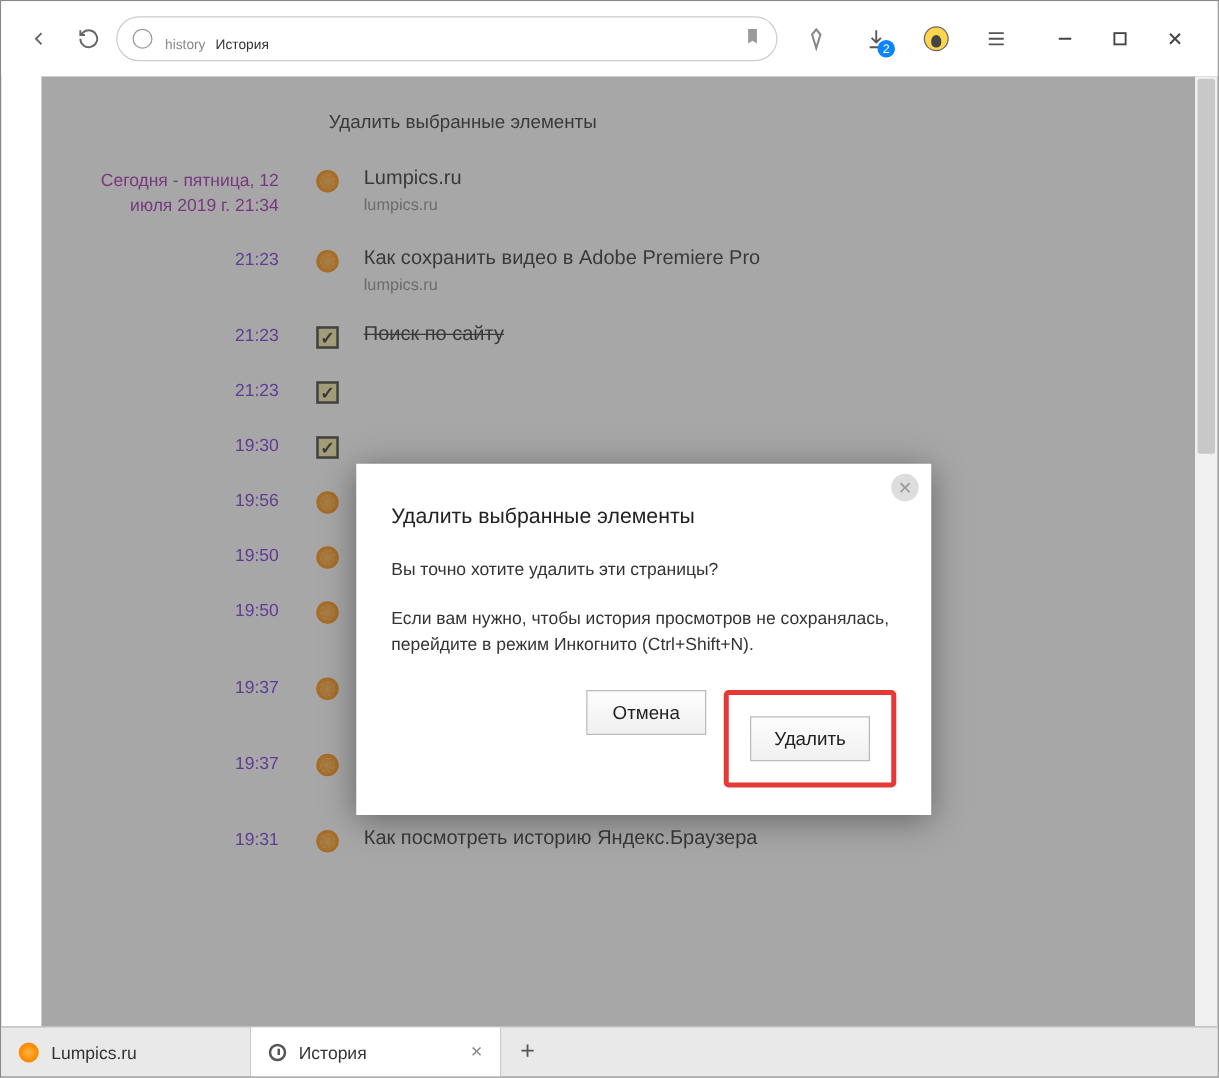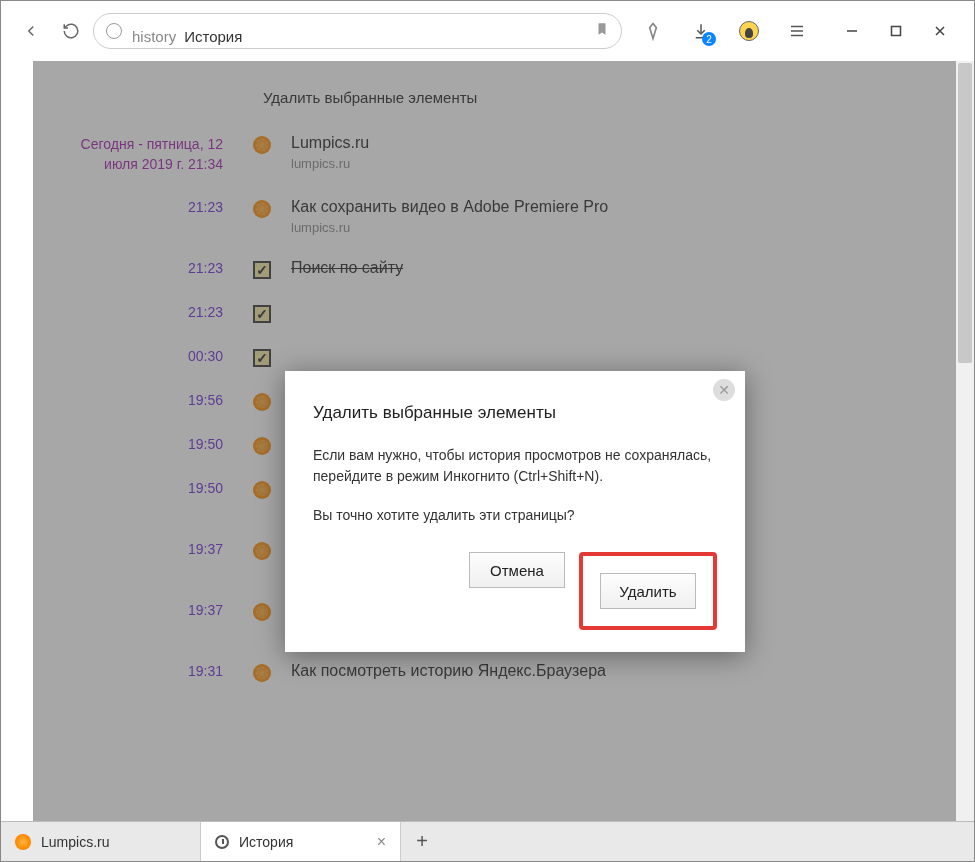--- a/index.html
+++ b/index.html
@@ -38,21 +38,21 @@
     align-items: center;
     padding: 0 12px;
     gap: 10px;
     background: #fff;
   }
   .addr-wrap .y-icon {
     width: 16px; height: 16px;
     border: 1.5px solid #999;
     border-radius: 50%;
   }
-  .addr-wrap .addr-text { color: #333; font-size: 15px; display:flex; gap:8px;margin-top:10px;}
+  .addr-wrap .addr-text { color: #333; font-size: 11px; display:flex; gap:8px;margin-top:10px;}
   .addr-wrap .addr-text .grey { color:#888; }
   .addr-wrap .bookmark {
     margin-left: auto;
     color: #999;
   }
   .toolbar .right-icons {
     display: flex; align-items: center; gap: 10px;
     padding-left: 8px;
   }
   .ricon { width: 38px; height: 38px; display:flex; align-items:center; justify-content:center; cursor:pointer; color:#555;}
@@ -323,21 +323,21 @@
 
     <div class="row">
       <div class="time-col">21:23</div>
       <div class="icon-col">
           <span class="checkbox">✓</span>
         </div>
       <div class="text-col"></div>
     </div>
 
     <div class="row">
-      <div class="time-col">00:30</div>
+      <div class="time-col">19:30</div>
       <div class="icon-col">
           <span class="checkbox">✓</span>
         </div>
       <div class="text-col"></div>
     </div>
 
     <div class="row">
       <div class="time-col">19:56</div>
       <div class="icon-col">
           <span class="favicon"></span>
@@ -403,22 +403,22 @@
   <div class="grey-overlay"></div>
 
   <div class="scrollbar-track">
     <span class="scrollbar-arrow up">▲</span>
     <div class="scrollbar-thumb"></div>
   </div>
 
   <div class="modal">
     <div class="modal-close">✕</div>
     <h3>Удалить выбранные элементы</h3>
+    <p>Вы точно хотите удалить эти страницы?</p>
     <p>Если вам нужно, чтобы история просмотров не сохранялась, перейдите в режим Инкогнито (Ctrl+Shift+N).</p>
-    <p>Вы точно хотите удалить эти страницы?</p>
     <div class="modal-buttons">
       <div class="mbtn">Отмена</div>
       <div class="highlight-box">
         <div class="mbtn">Удалить</div>
       </div>
     </div>
   </div>
 </div>
 
 <div class="tabbar">

